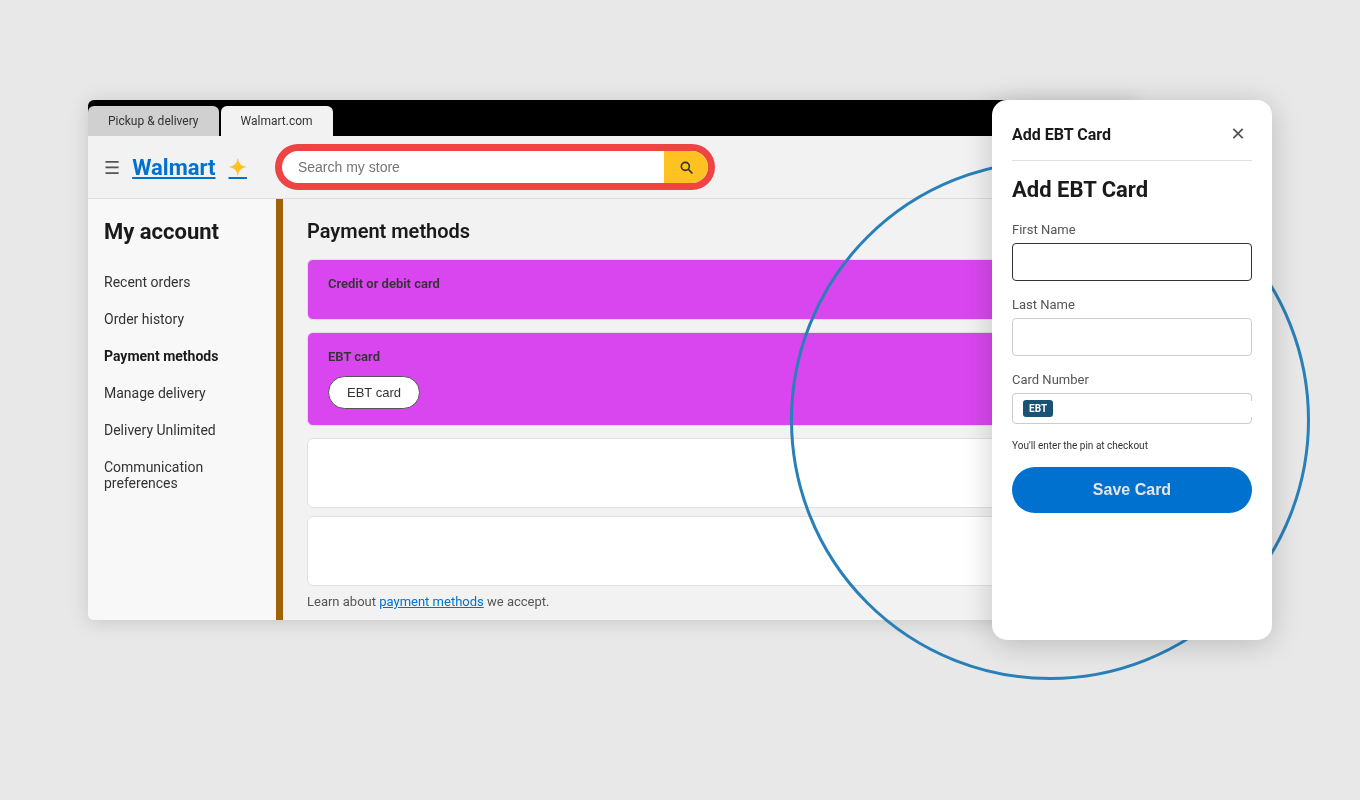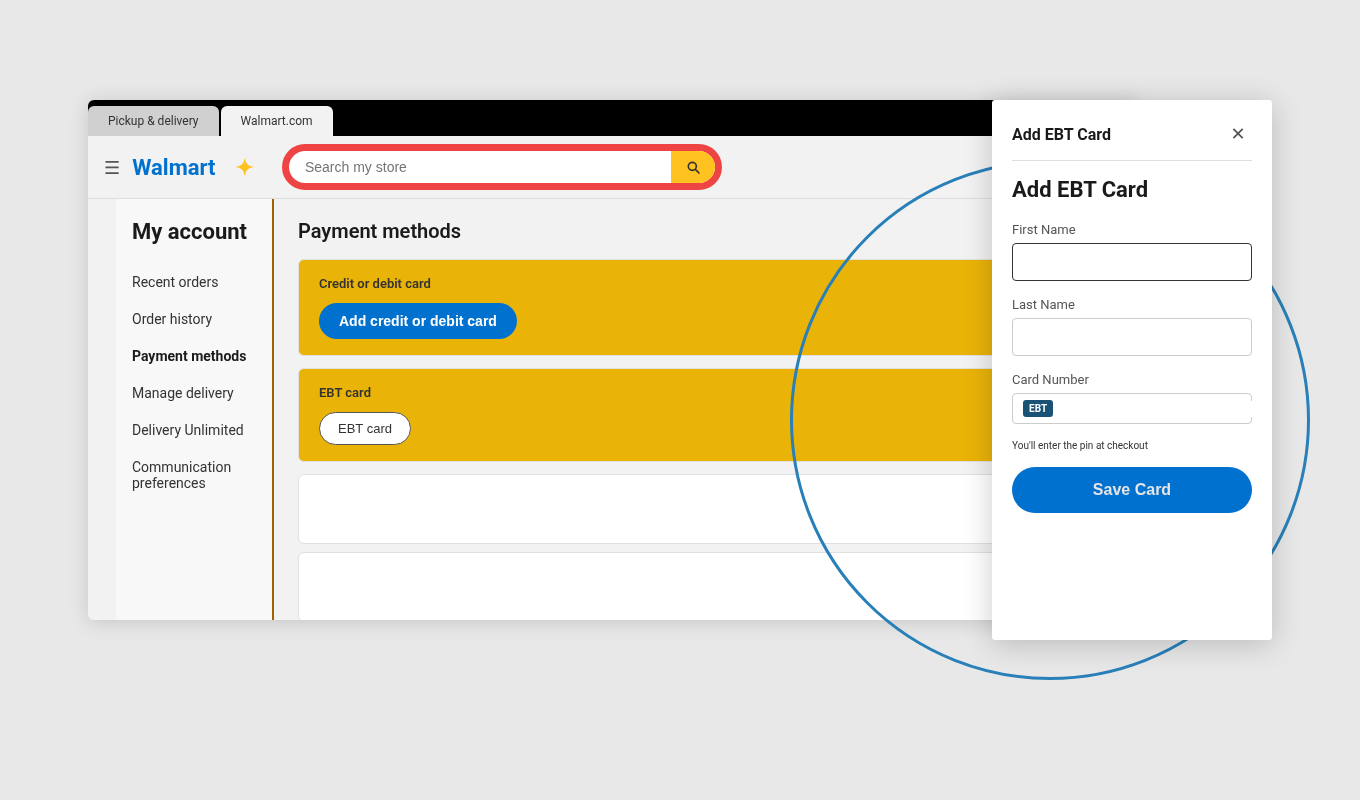--- a/index.html
+++ b/index.html
@@ -70,24 +70,25 @@
 
     .hamburger-icon {
       font-size: 18px;
       color: #555;
       cursor: pointer;
     }
 
     .walmart-logo {
       display: flex;
       align-items: flex-start;
-      gap: 20px;
+      gap: 13px;
       font-size: 22px;
       font-weight: 700;
       color: #0071ce;
+      text-decoration: underline;
     }
 
     .walmart-spark {
       color: #ffc220;
       font-size: 22px;
     }
 
     .search-bar {
       flex: 1;
       max-width: 440px;
@@ -126,25 +127,24 @@
     }
 
     
     .main-content {
       display: flex;
       height: calc(100% - 72px);
     }
 
     
     .sidebar {
-      width: 158px;
+      width: 195px;
       background: #f8f8f8;
       padding: 20px 16px;
-      border-right: 2px solid #a16207;
-      margin-left: 28px;
+      border-right: 7px solid #a16207;
     }
 
     .sidebar-title {
       font-size: 22px;
       font-weight: 700;
       color: #1a1a1a;
       margin-bottom: 20px;
     }
 
     .sidebar-item {
@@ -168,21 +168,21 @@
     }
 
     .payment-title {
       font-size: 20px;
       font-weight: 600;
       color: #1a1a1a;
       margin-bottom: 16px;
     }
 
     .payment-section {
-      background: #eab308;
+      background: #d946ef;
       border: 1px solid #e0e0e0;
       border-radius: 6px;
       padding: 16px 20px;
       margin-bottom: 12px;
     }
 
     .section-label {
       font-size: 13px;
       font-weight: 600;
       color: #333;
@@ -223,21 +223,21 @@
     }
 
     
     .panel-overlay {
       position: absolute;
       top: 100px;
       right: 88px;
       width: 280px;
       height: 540px;
       background: #fff;
-      border-radius: 3px;
+      border-radius: 15px;
       box-shadow: 0 4px 30px rgba(0,0,0,0.2);
       padding: 20px;
       z-index: 10;
     }
 
     .panel-header {
       display: flex;
       justify-content: space-between;
       align-items: center;
       margin-bottom: 16px;
@@ -411,21 +411,20 @@
         <div class="sidebar-item">
           <span>Communication preferences</span>
         </div>
       </div>
 
       <div class="payment-content">
         <div class="payment-title">Payment methods</div>
 
         <div class="payment-section">
           <div class="section-label">Credit or debit card</div>
-          <button class="add-card-btn">Add credit or debit card</button>
         </div>
 
         <div class="payment-section">
           <div class="section-label">EBT card</div>
           <button class="ebt-card-btn">EBT card</button>
         </div>
 
         <div class="empty-section"></div>
         <div class="empty-section"></div>
 

